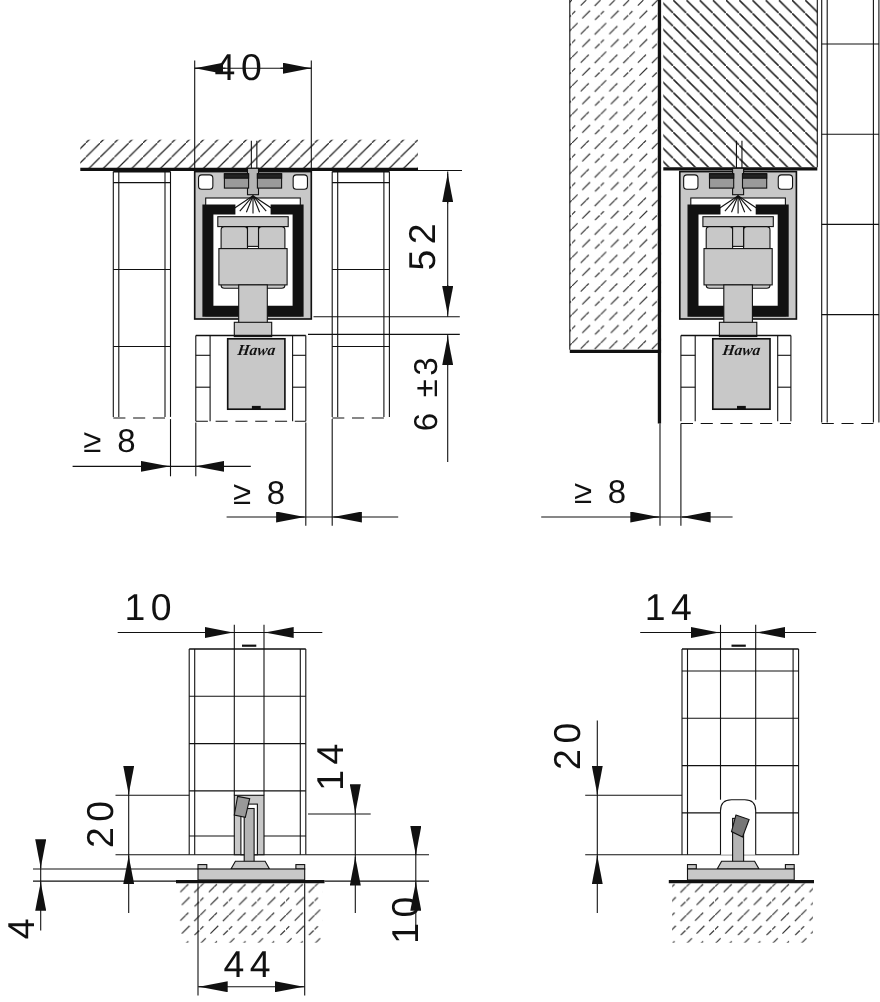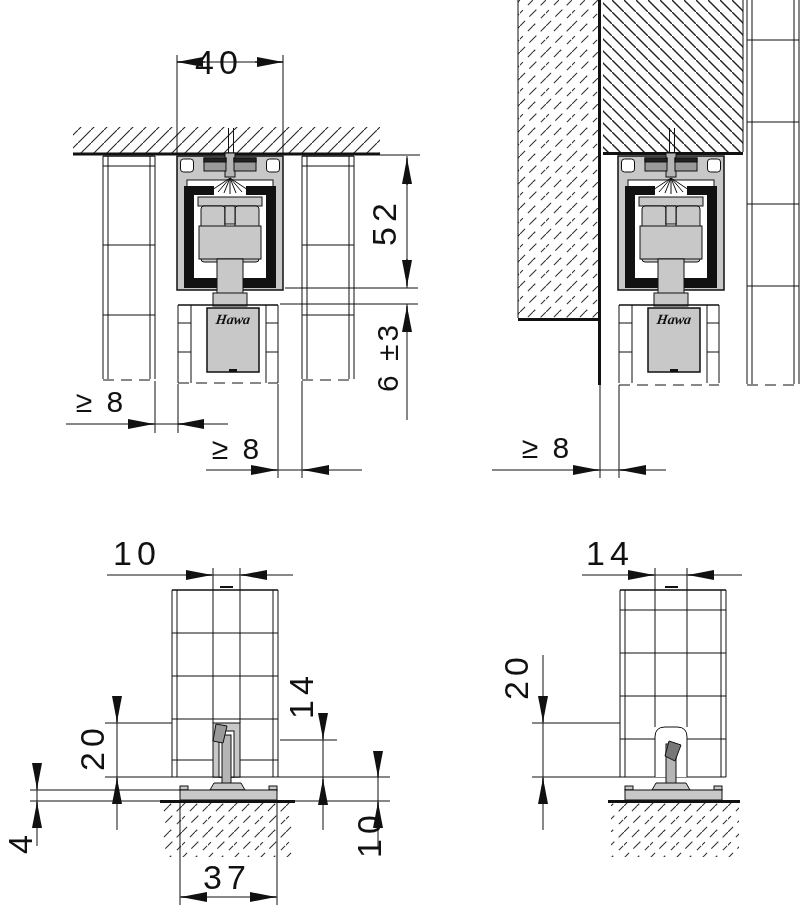--- a/index.html
+++ b/index.html
@@ -342,20 +342,20 @@
 <div class="dim-label rot mid" style="left:388px;top:357px;">6 ±3</div>
 <div class="dim-label mid" style="left:101px;top:402px;">≥ 8</div>
 <div class="dim-label mid" style="left:237px;top:449px;">≥ 8</div>
 <div class="dim-label mid" style="left:547px;top:448px;">≥ 8</div>
 
 <div class="dim-label" style="left:137px;top:553px;">10</div>
 <div class="dim-label rot" style="left:92px;top:747px;">20</div>
 <div class="dim-label rot" style="left:20px;top:842px;">4</div>
 <div class="dim-label rot" style="left:301px;top:695px;">14</div>
 <div class="dim-label rot" style="left:369px;top:834px;">10</div>
-<div class="dim-label" style="left:227px;top:877px;">37</div>
+<div class="dim-label" style="left:227px;top:877px;">44</div>
 
 <div class="dim-label" style="left:610px;top:553px;">14</div>
 <div class="dim-label rot" style="left:516px;top:676px;">20</div>
 
 <div class="hawa-logo" style="left:207px;top:313px;">Hawa</div>
 <div class="hawa-logo" style="left:648px;top:313px;">Hawa</div>
 </div>
 
 </body></html>

